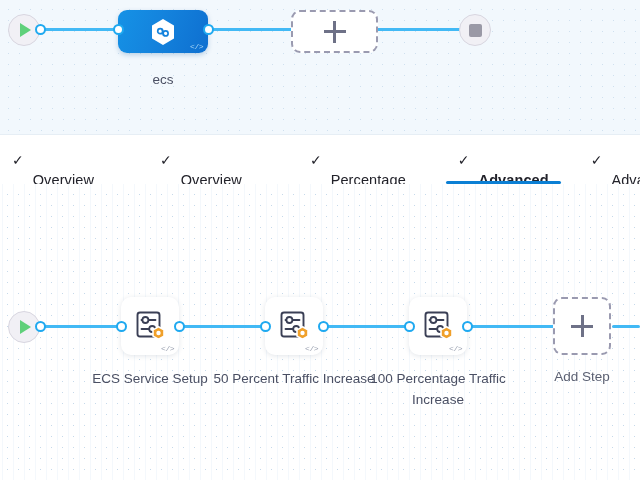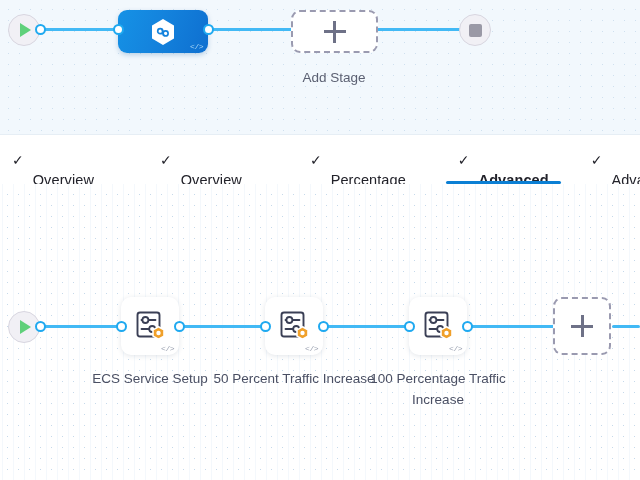--- a/index.html
+++ b/index.html
@@ -157,27 +157,27 @@
       <svg class="hexwrap" viewBox="0 0 26 28">
         <polygon points="13,1 24,7.5 24,20.5 13,27 2,20.5 2,7.5" fill="#ffffff"></polygon>
         <g fill="none" stroke="#1483dd" stroke-width="1.7" stroke-linecap="round">
           <circle cx="10.2" cy="13.2" r="2.5"></circle>
           <circle cx="15.6" cy="15.4" r="2.5"></circle>
           <path d="M12.3 11.6 L13.6 17.2"></path>
         </g>
       </svg>
       <span class="codeglyph">&lt;/&gt;</span>
     </div>
+    <div class="node-label" style="left:113px; top:70px; width:100px;">ecs</div>
     <div class="dot" style="left:113px; top:24px;"></div>
     <div class="dot" style="left:203px; top:24px;"></div>
 
     <div class="dashed" style="left:291px; top:10px; width:87px; height:43px;">
       <div class="plus"></div>
     </div>
-    <div class="dashed-label" style="left:284px; top:70px; width:100px;">Add Stage</div>
 
     <div class="dot" style="left:464px; top:24px;"></div>
     <div class="term" style="left:459px; top:14px;">
       <div class="stop"></div>
     </div>
   </div>
 
   <div class="tabbar">
     <div class="tab" style="margin-left:10px;">
       <span class="tick">✓</span>
@@ -276,15 +276,16 @@
       </div>
       <span class="step-code">&lt;/&gt;</span>
     </div>
     <div class="dot" style="left:404px; top:137px;"></div>
     <div class="dot" style="left:462px; top:137px;"></div>
     <div class="step-label" style="left:353px; top:184px;">100 Percentage Traffic Increase</div>
 
     <div class="dashed" style="left:553px; top:113px; width:58px; height:58px;">
       <div class="plus"></div>
     </div>
+    <div class="dashed-label" style="left:532px; top:185px; width:100px;">Add Step</div>
   </div>
 
 </div>
 
 </body></html>

